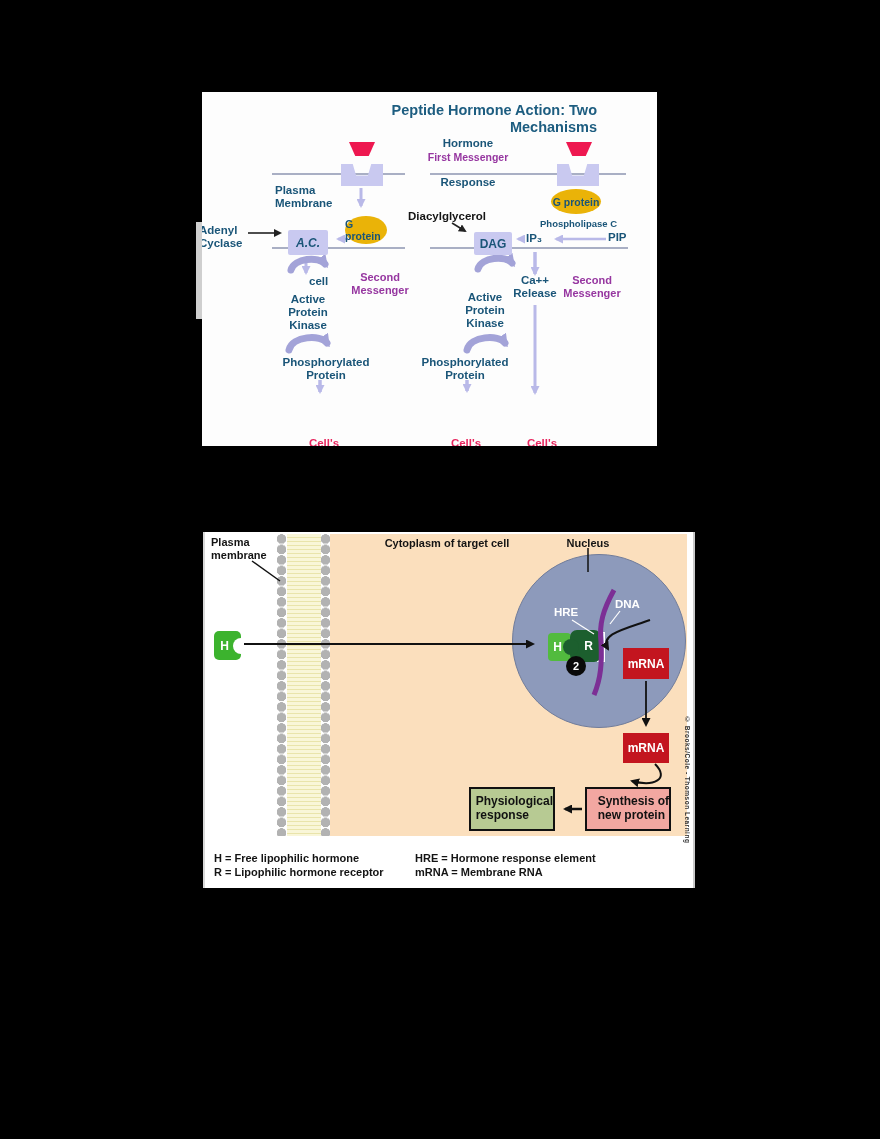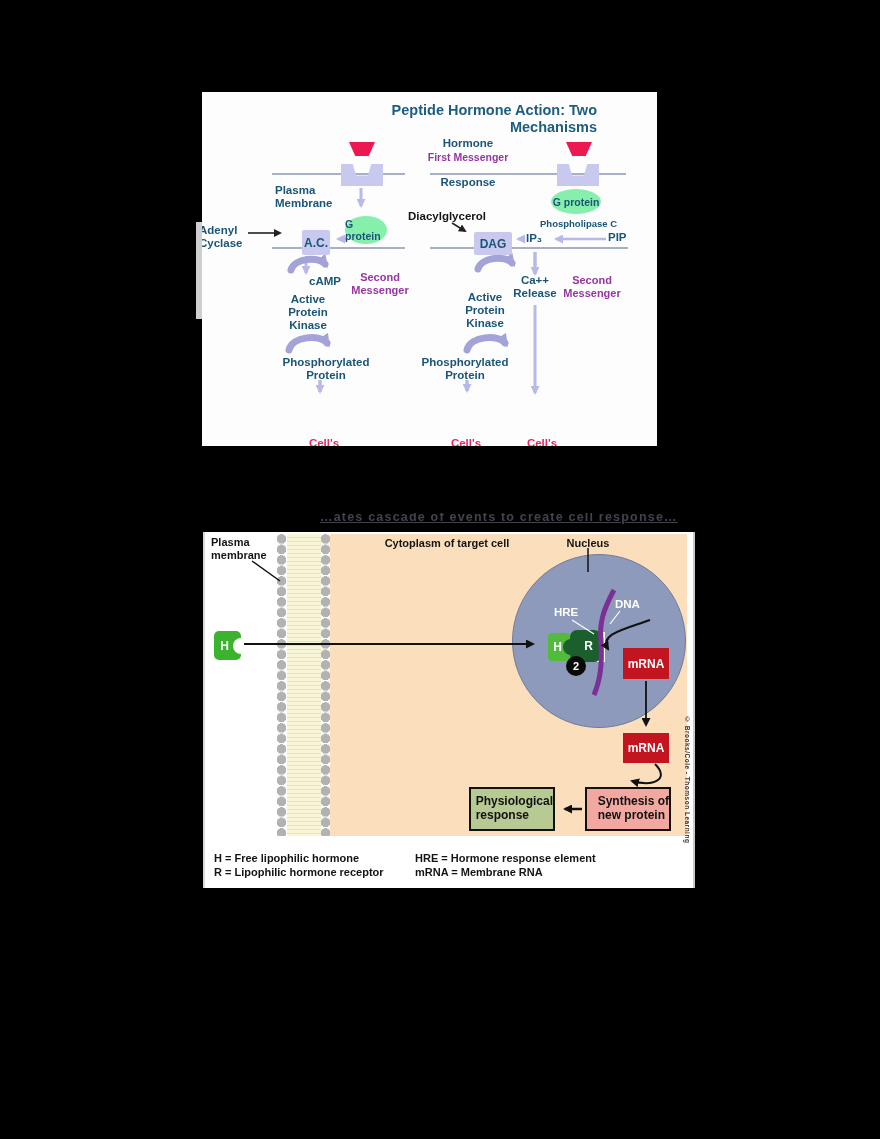--- a/index.html
+++ b/index.html
@@ -13,21 +13,21 @@
   .red{color:#e8255e;margin-top:33px;}
   .blk{color:#141414;}
   .white{color:#fff;}
 
   
   .slide1{position:absolute;left:202px;top:92px;width:455px;height:354px;background:#fdfdfd;overflow:hidden;}
   .trap{position:absolute;width:26px;height:14px;background:#ee1850;
         clip-path:polygon(0 0,100% 0,76% 100%,24% 100%);}
   .receptor{position:absolute;width:42px;height:22px;background:#c9c9f0;
         clip-path:polygon(0 0,28% 0,36% 52%,64% 52%,72% 0,100% 0,100% 100%,0 100%);}
-  .gprot{position:absolute;background:#86efac;border-radius:50%;display:flex;align-items:center;
+  .gprot{position:absolute;background:#eab308;border-radius:50%;display:flex;align-items:center;
         justify-content:center;color:#1a5578;font-weight:bold;font-size:10.5px;}
   .lavbox{position:absolute;background:#c9c9f0;border-radius:2px;display:flex;align-items:center;
         justify-content:center;color:#1a5578;font-weight:bold;font-size:12px;}
 
   
   .slide2{position:absolute;left:203px;top:532px;width:492px;height:356px;background:#fff;overflow:hidden;}
   .peach{position:absolute;left:127px;top:2px;width:357px;height:302px;background:#fbdfbd;}
   .mem-core{position:absolute;left:84px;top:2px;width:34px;height:302px;
         background:repeating-linear-gradient(180deg,#f9f6d8 0 3px,#e9e4ab 3px 4px);}
   .mem-heads{position:absolute;top:2px;width:13px;height:302px;
@@ -97,32 +97,32 @@
       <path d="M87,258 C90,244 119,242 125,251" stroke="#a3a3d8" stroke-width="7" fill="none" stroke-linecap="round" marker-end="url(#mLoop)"></path>
       <path d="M276,177 C279,165 304,163 310,171" stroke="#a3a3d8" stroke-width="7" fill="none" stroke-linecap="round" marker-end="url(#mLoop)"></path>
       <path d="M265,258 C268,244 297,242 303,251" stroke="#a3a3d8" stroke-width="7" fill="none" stroke-linecap="round" marker-end="url(#mLoop)"></path>
     </svg>
 
     <div class="lbl" style="left:110px;top:10px;width:285px;text-align:right;font-size:14.5px;font-weight:600;color:#1d5d80;">Peptide Hormone Action:  Two Mechanisms</div>
 
     <div class="trap" style="left:147px;top:50px;"></div>
     <div class="receptor" style="left:139px;top:72px;"></div>
     <div class="gprot" style="left:143px;top:124px;width:42px;height:28px;">G protein</div>
-    <div class="lavbox" style="left:100px;top:138px;width:28px;height:25px;">A.C.</div>
+    <div class="lavbox" style="left:86px;top:138px;width:40px;height:25px;font-style:italic;">A.C.</div>
 
     <div class="trap" style="left:364px;top:50px;"></div>
     <div class="receptor" style="left:355px;top:72px;"></div>
     <div class="gprot" style="left:349px;top:97px;width:50px;height:25px;">G protein</div>
     <div class="lavbox" style="left:272px;top:140px;width:38px;height:23px;">DAG</div>
 
     <div class="lbl navy" style="left:73px;top:92px;font-size:11.5px;">Plasma
 Membrane</div>
     <div class="lbl navy" style="left:-3px;top:132px;font-size:11.5px;">Adenyl
 Cyclase</div>
-    <div class="lbl navy" style="left:107px;top:183px;font-size:11.5px;">cAMP</div>
+    <div class="lbl navy" style="left:107px;top:183px;font-size:11.5px;">cell</div>
     <div class="lbl pur ctr" style="left:146px;top:179px;width:64px;font-size:11px;">Second
 Messenger</div>
     <div class="lbl navy ctr" style="left:78px;top:201px;width:56px;font-size:11.5px;">Active
 Protein
 Kinase</div>
     <div class="lbl navy ctr" style="left:72px;top:264px;width:104px;font-size:11.5px;">Phosphorylated
 Protein</div>
     <div class="lbl red ctr" style="left:90px;top:312px;width:64px;font-size:11.5px;">Cell's
 Response</div>
 
@@ -141,23 +141,20 @@
 Protein
 Kinase</div>
     <div class="lbl navy ctr" style="left:211px;top:264px;width:104px;font-size:11.5px;">Phosphorylated
 Protein</div>
     <div class="lbl red ctr" style="left:232px;top:312px;width:64px;font-size:11.5px;">Cell's
 Response</div>
     <div class="lbl red ctr" style="left:308px;top:312px;width:64px;font-size:11.5px;">Cell's
 Response</div>
   </div>
 
-  <div class="cutoff">
-    <span>…ates cascade of events to create cell response…</span>
-  </div>
 
   <div class="slide2">
 
     <div class="peach"></div>
     <div class="mem-core"></div>
     <div class="mem-heads" style="left:72px;"></div>
     <div class="mem-heads" style="left:116px;"></div>
     <div class="nucleus"></div>
     <div class="abs" style="left:0;top:0;width:2px;height:356px;background:#d8d8d8;"></div>
     <div class="abs" style="left:490px;top:0;width:2px;height:356px;background:#c9c9c9;"></div>

